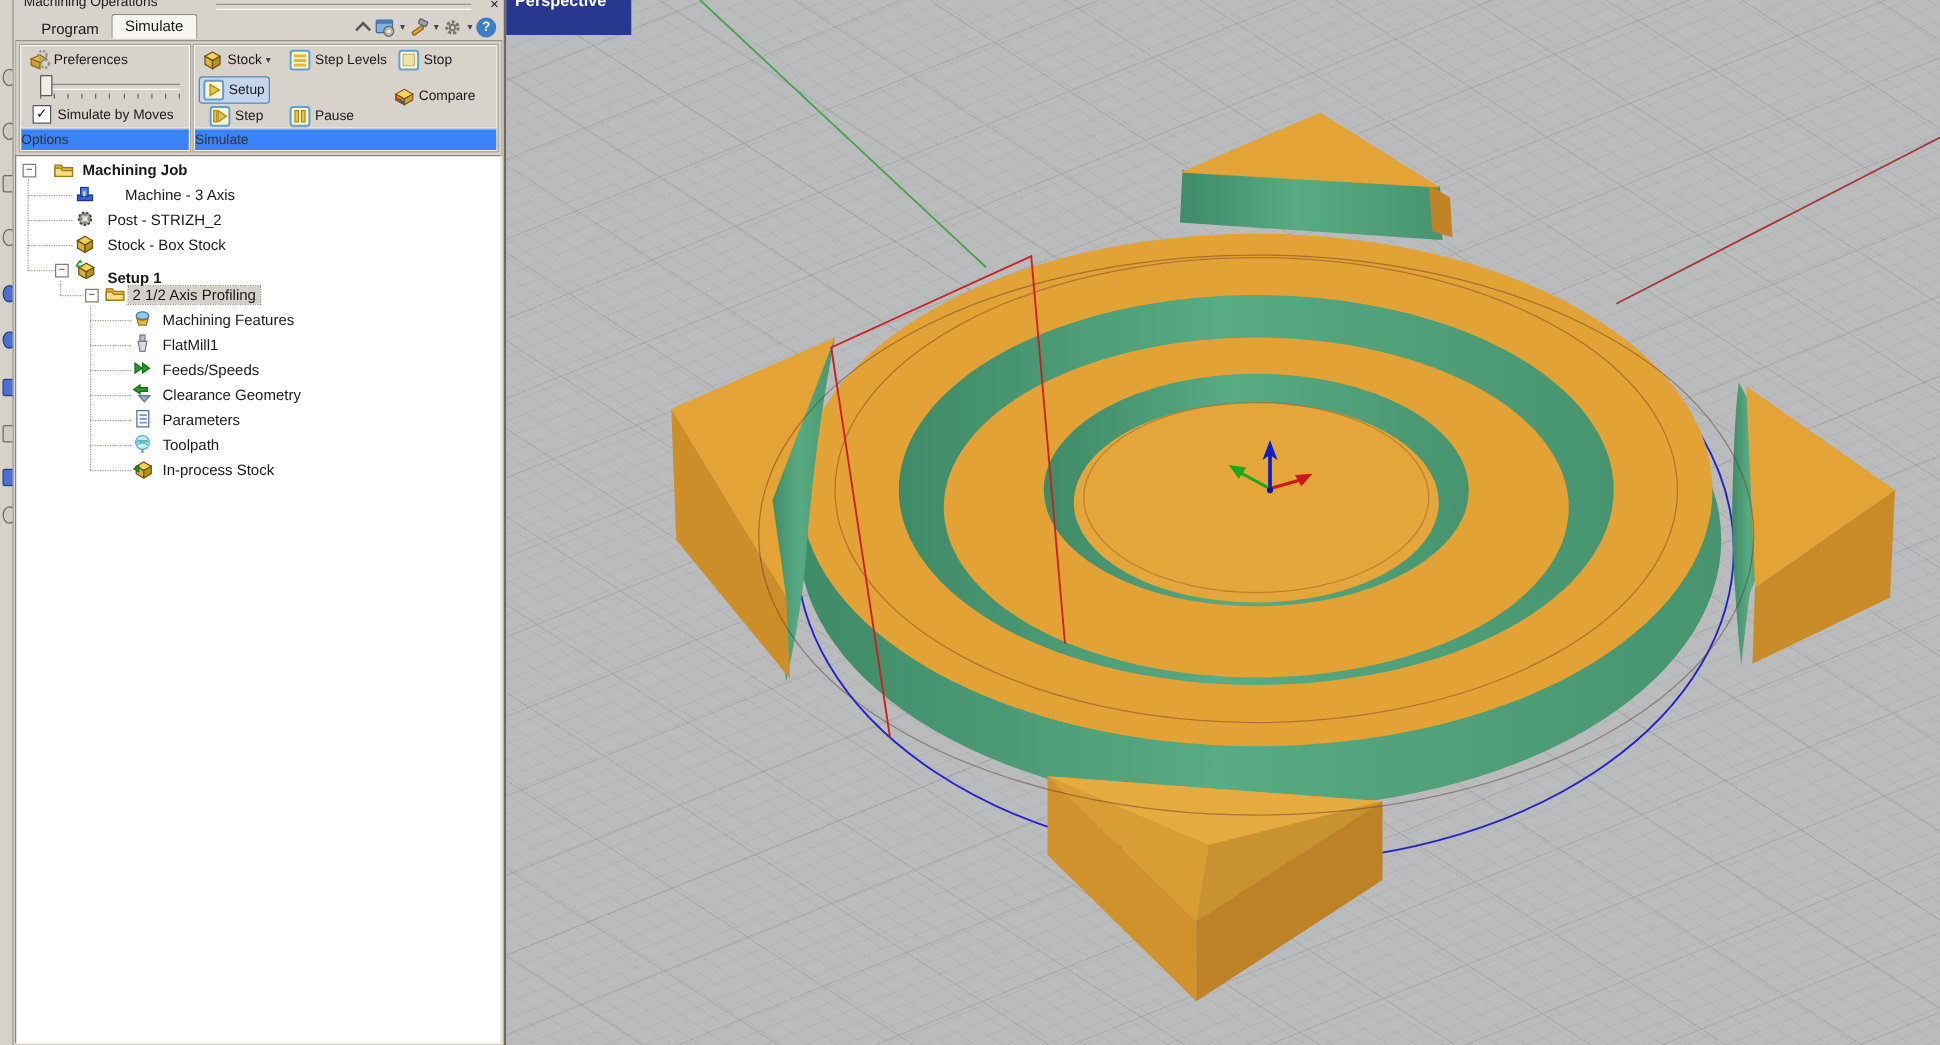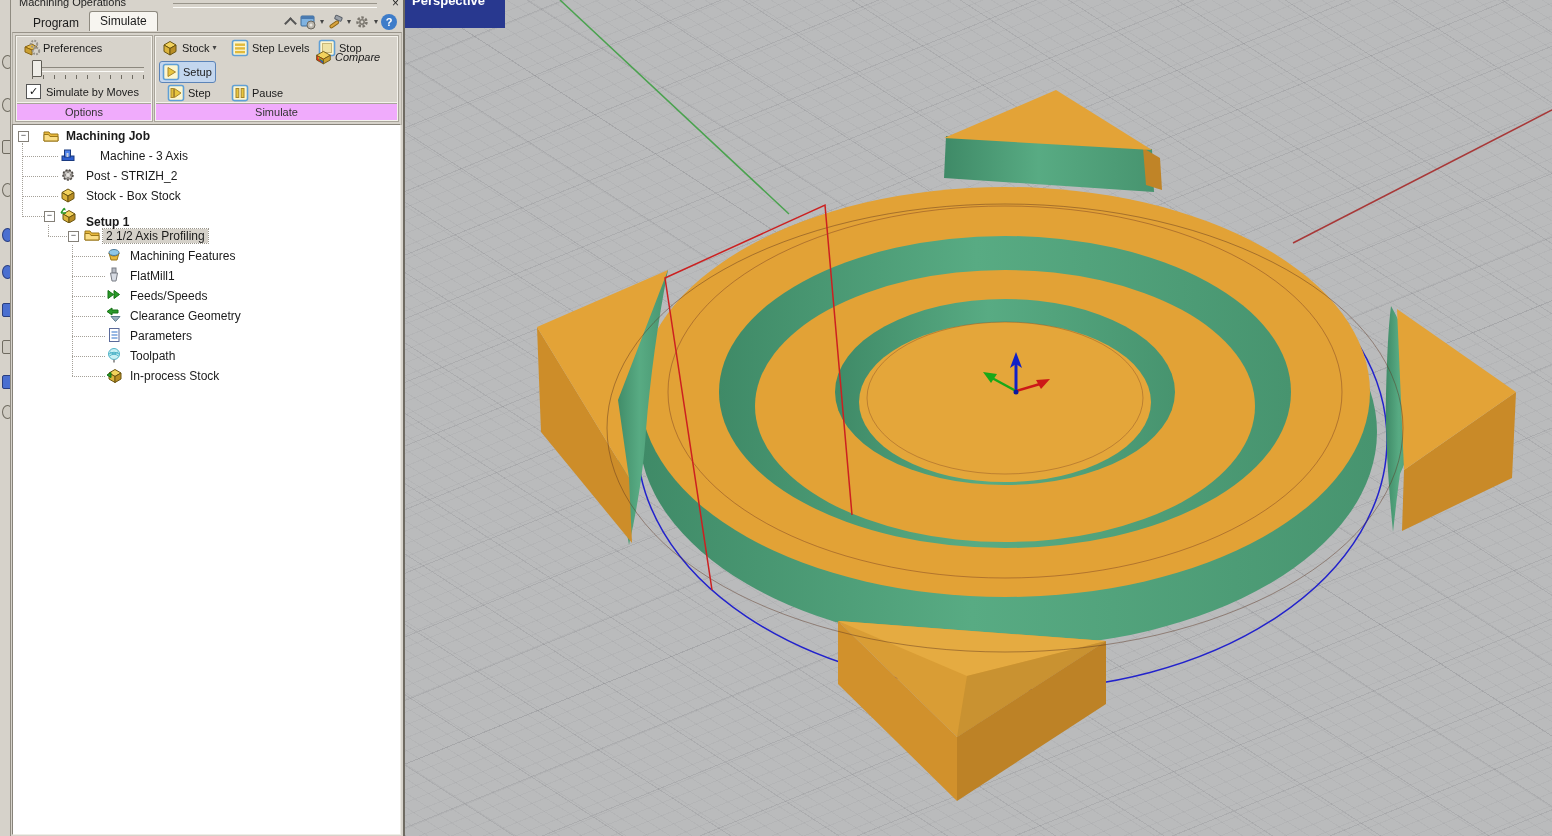--- a/index.html
+++ b/index.html
@@ -36,22 +36,22 @@
   .help-ic{width:16px;height:16px;border-radius:50%;background:#3d7cc9;color:#fff;font-weight:bold;
            font-size:11px;text-align:center;line-height:16px;}
 
   
   .toolbar{position:absolute;top:32px;left:1px;width:388px;height:91px;background:#d7d3cb;
            border:1px solid #b3afa5;border-top-color:#989389;}
   .group{position:absolute;top:2px;height:85px;border:1px solid #a9a59b;
          box-shadow:inset 0 0 0 1px #f4f2ec;background:#d7d3cb;}
   .group.options{left:2px;width:136px;}
   .group.simulate{left:141px;width:243px;}
-  .group-footer{position:absolute;left:1px;right:1px;bottom:1px;height:16px;background:#f0abfc;
-                border-top:1px solid #a9a59b;box-shadow:0 -1px 0 #f4f2ec;text-align:center;
+  .group-footer{position:absolute;left:1px;right:1px;bottom:1px;height:16px;background:#3b82f6;
+                border-top:1px solid #a9a59b;box-shadow:0 -1px 0 #f4f2ec;
                 font-size:11px;color:#333;line-height:16px;}
   .pref-row{position:absolute;left:7px;top:3px;display:flex;align-items:center;gap:2px;font-size:11px;}
   .slider-track{position:absolute;left:16px;top:31px;width:112px;height:3px;
                 border-top:1px solid #8c887e;border-bottom:1px solid #fbfaf7;}
   .slider-thumb{position:absolute;left:16px;top:24px;width:8px;height:15px;background:#efede7;
                 border:1px solid #5f5c54;border-radius:1px;}
   .slider-ticks{position:absolute;left:16px;top:39px;width:112px;display:flex;justify-content:space-between;}
   .slider-ticks i{width:1px;height:4px;background:#6f6b62;}
   .check-row{position:absolute;left:10px;top:48px;display:flex;align-items:center;gap:5px;font-size:11px;}
   .checkbox{width:13px;height:13px;background:#fff;border:1px solid #555;font-size:11px;
@@ -205,21 +205,21 @@
         <span>Setup</span>
       </div>
       <div class="btn" style="left:76px;top:25px;margin-top:40px;">
         <svg class="ic" viewBox="0 0 18 18">
           <rect x="1.5" y="1.5" width="15" height="15" rx="2" fill="#fdf6cf" stroke="#5f9fd6" stroke-width="1.6"></rect>
           <path d="M3.5,4.8 L9,9 L3.5,13.2 Z" fill="#e8c63e" stroke="#a8862a"></path>
           <path d="M9,4.8 L14.5,9 L9,13.2 Z" fill="#e8c63e" stroke="#a8862a"></path>
         </svg>
         <span>To End</span>
       </div>
-      <div class="btn" style="left:159px;top:12px;font-style:italic;">
+      <div class="btn" style="left:159px;top:32px;">
         <svg class="ic" width="21" height="20" viewBox="0 0 21 20">
           <path d="M3,8 L11,3.5 L19,8 L11,12.5 Z" fill="#f2d25c" stroke="#6a5410"></path>
           <path d="M3,8 L11,12.5 L11,18 L3,13.5 Z" fill="#d83020" stroke="#6a5410"></path>
           <path d="M4.5,9.6 L11,13.4 L11,15.2 L4.5,11.5 Z" fill="#f0a020"></path>
           <path d="M6,11.2 L11,14.6 L11,16.4 L6,13 Z" fill="#30a040"></path>
           <path d="M7.5,12.8 L11,15.8 L11,18 L7.5,14.8 Z" fill="#2858c8"></path>
           <path d="M19,8 L11,12.5 L11,18 L19,13.5 Z" fill="#caa032" stroke="#6a5410"></path>
         </svg>
         <span>Compare</span>
       </div>

